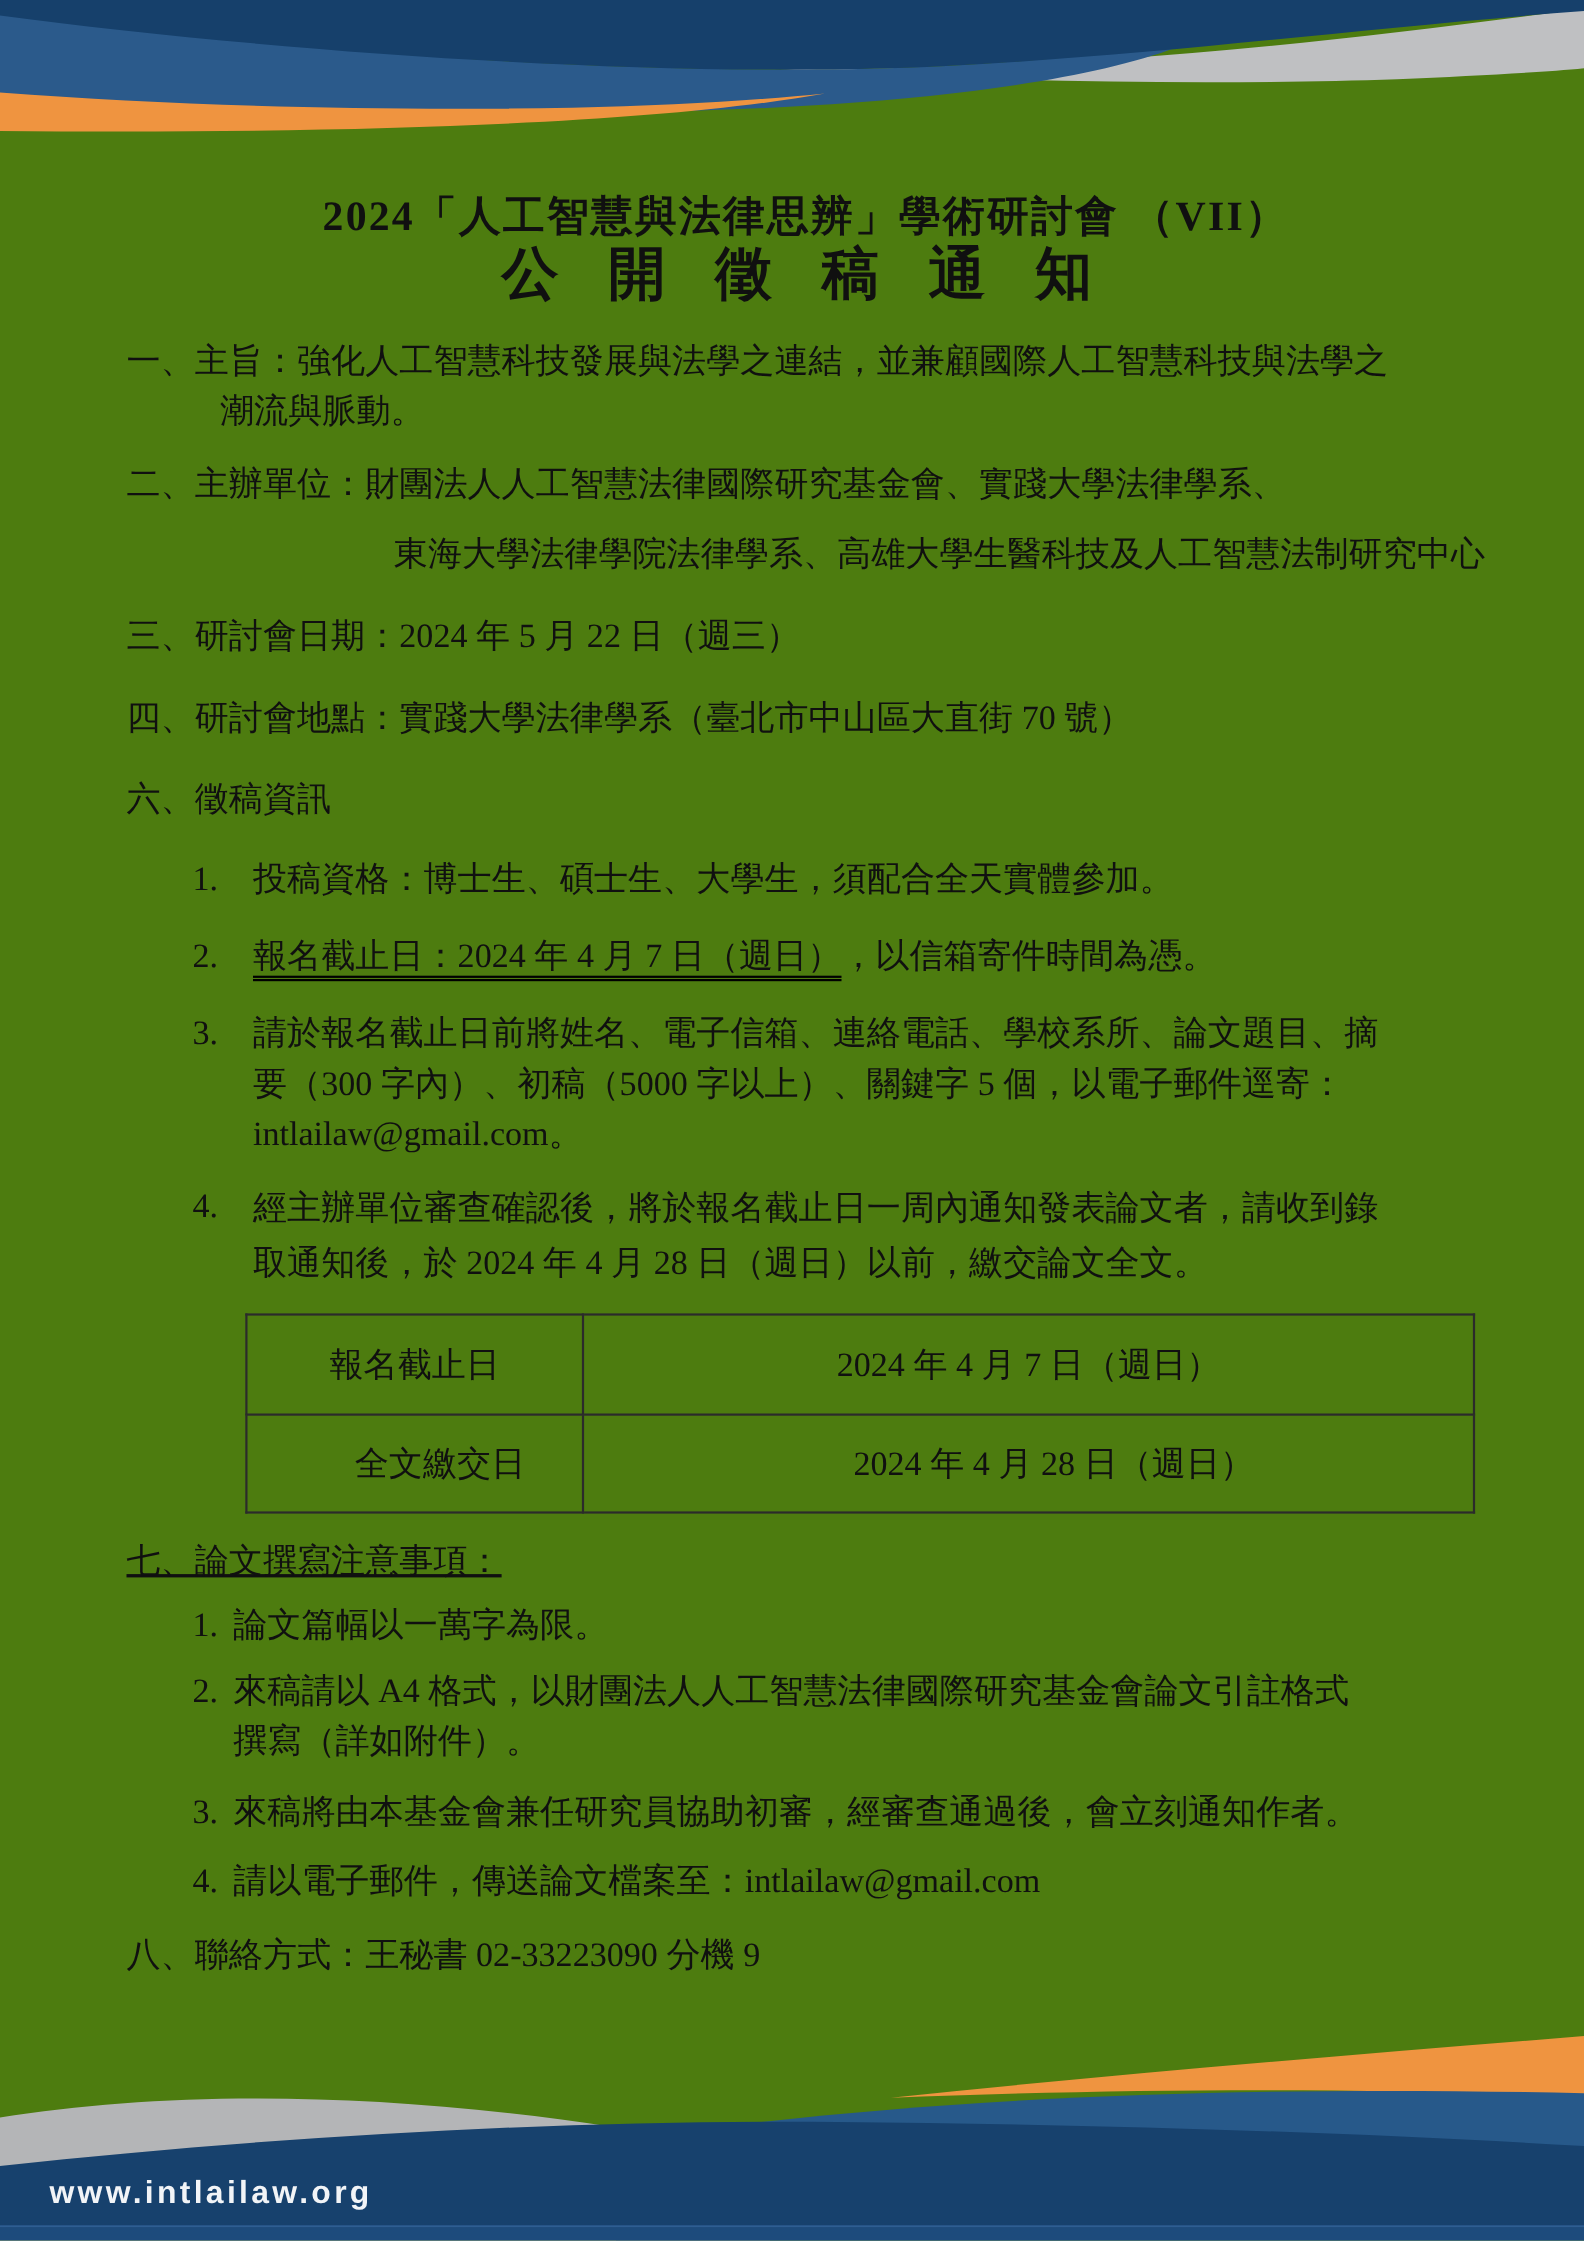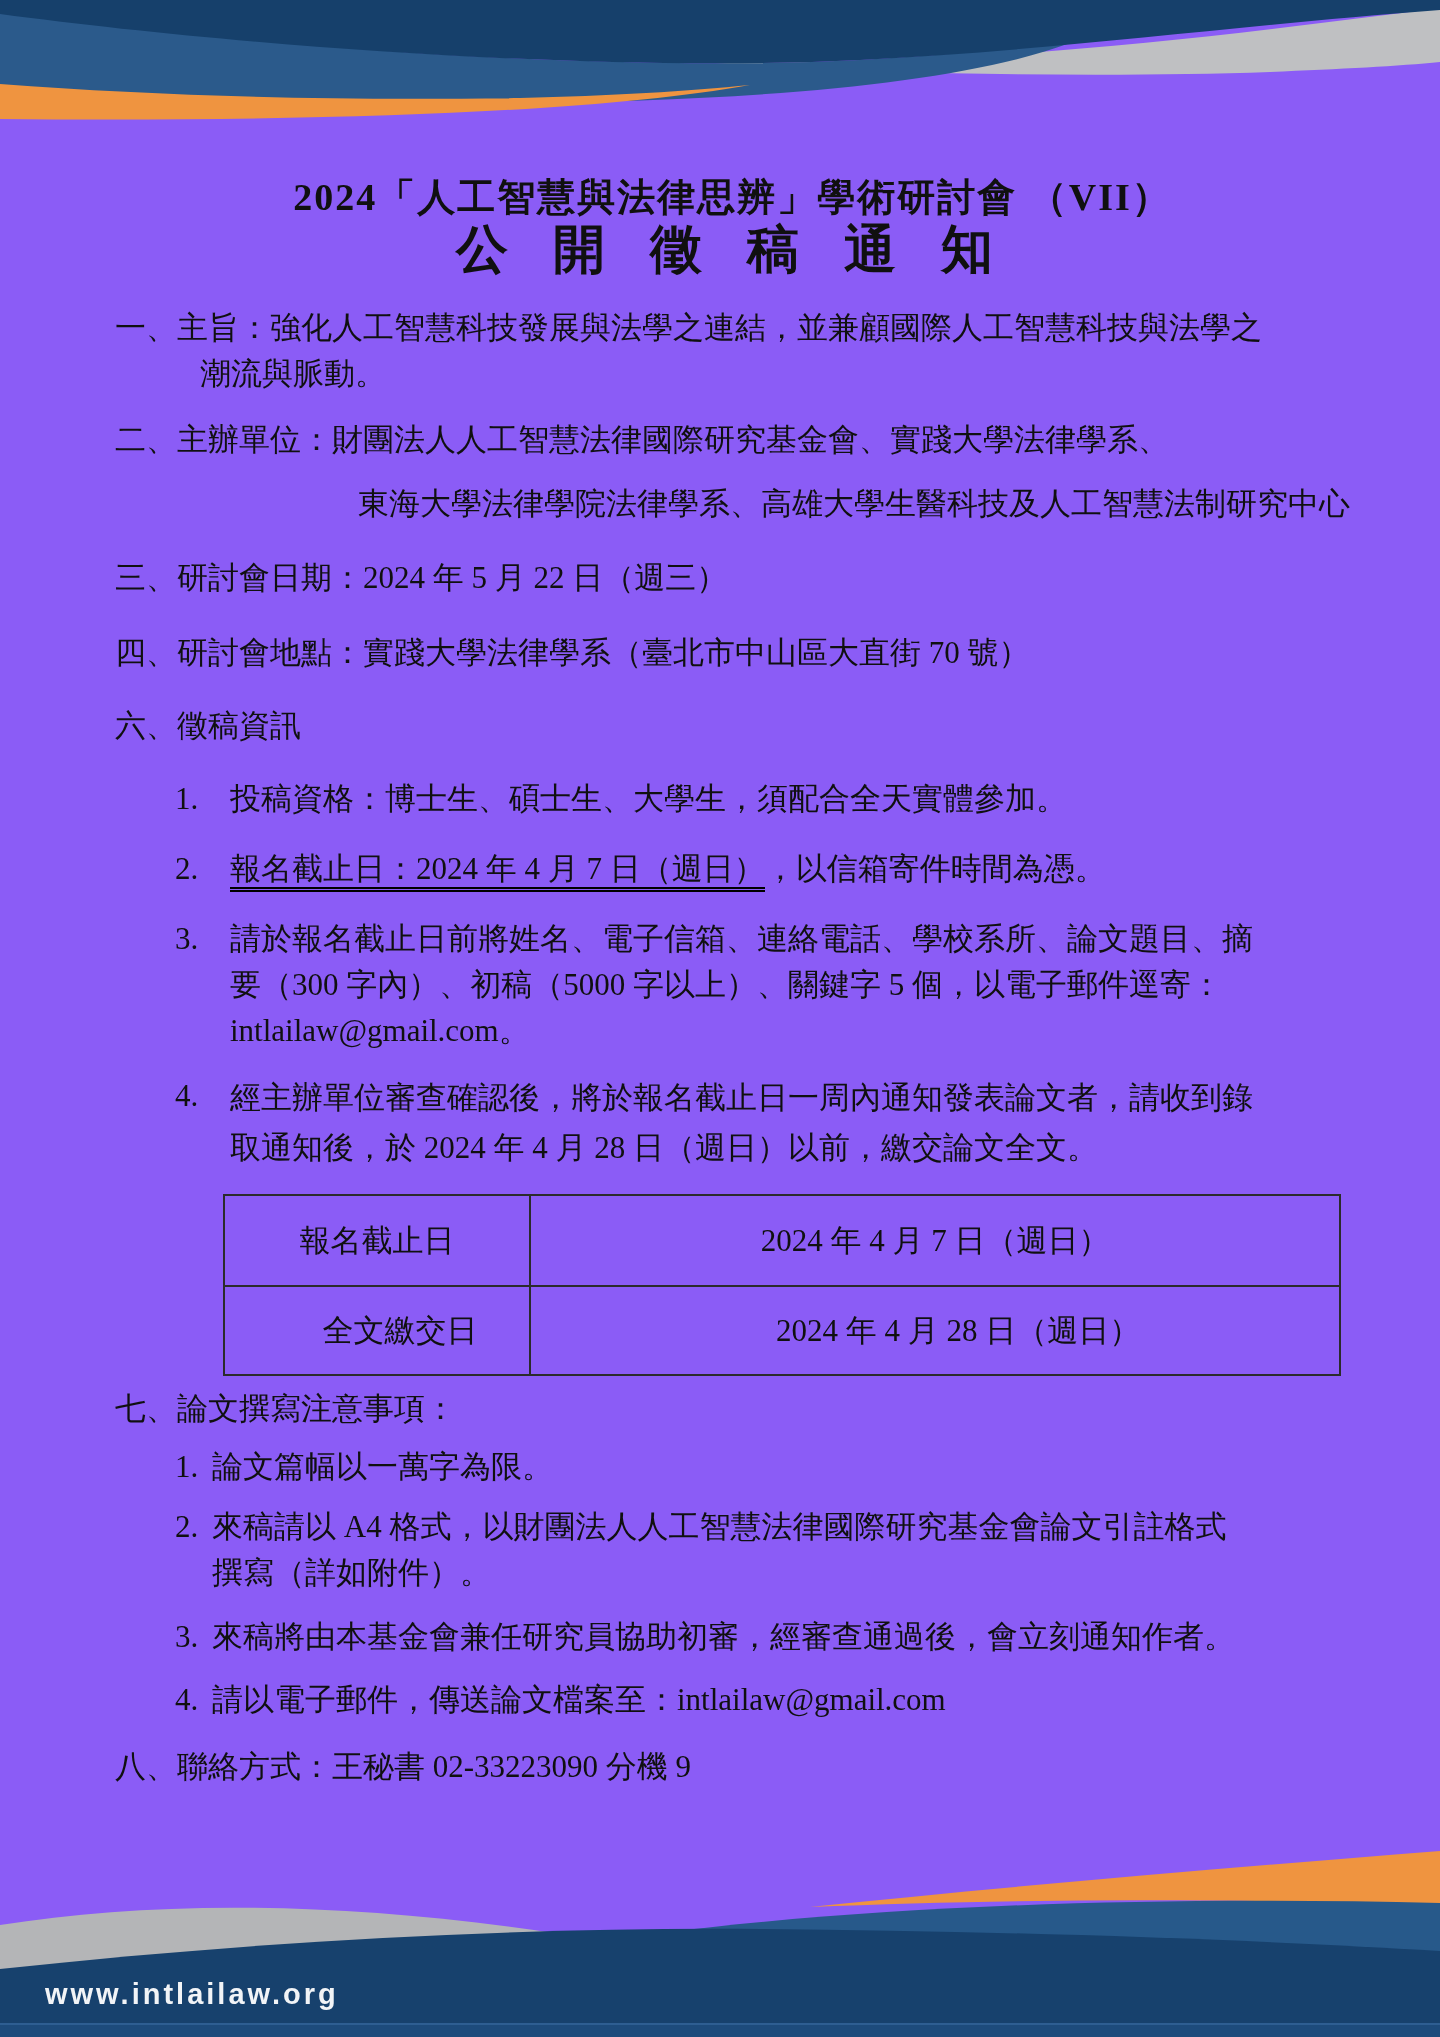--- a/index.html
+++ b/index.html
@@ -1,20 +1,20 @@
 <!DOCTYPE html>
 <html><head>
 <meta charset="utf-8">
 <style>
   html,body{margin:0;padding:0;background:#e8e8e8;}
   .page{
     position:relative;
     width:1440px;height:2037px;
     margin:0 auto;
-    background:#8b5cf6;
+    background:#4d7c0f;
     overflow:hidden;
     font-family:"Liberation Serif","DejaVu Serif",serif;
     color:#101010;
   }
   .hdr-svg{position:absolute;top:0;left:0;display:block;}
   .ftr-svg{position:absolute;bottom:0;left:0;display:block;}
 
   .content{position:relative;padding:0 90px 0 115px;}
 
   .doc-title{
@@ -43,21 +43,21 @@
   .sub.narrow .num{width:37px;}
   .sub .txt{flex:none;}
 
   .dbl-underline{
     border-bottom:5px double #000;
     padding-bottom:1px;
   }
 
   .mt26{margin-top:26px;} .mt20{margin-top:20px;} .mt28{margin-top:28px;}
   .mt29{margin-top:29px;} .mt27{margin-top:27px;} .mt24{margin-top:24px;}
-  .mt19{margin-top:19px;} .mt21{margin-top:21px;} .mt22{margin-top:10px;}
+  .mt19{margin-top:19px;} .mt21{margin-top:21px;} .mt22{margin-top:20px;text-decoration:underline;}
   .mt12{margin-top:12px;} .mt14{margin-top:14px;} .mt18{margin-top:18px;}
   .mt17{margin-top:17px;} .gap18{margin-top:18px;}
 
   .lh50 .line{line-height:50px;height:50px;}
 
   .deadline-table{
     margin:21px 0 0 108px;
     width:1118px;
     border-collapse:collapse;
     table-layout:fixed;

